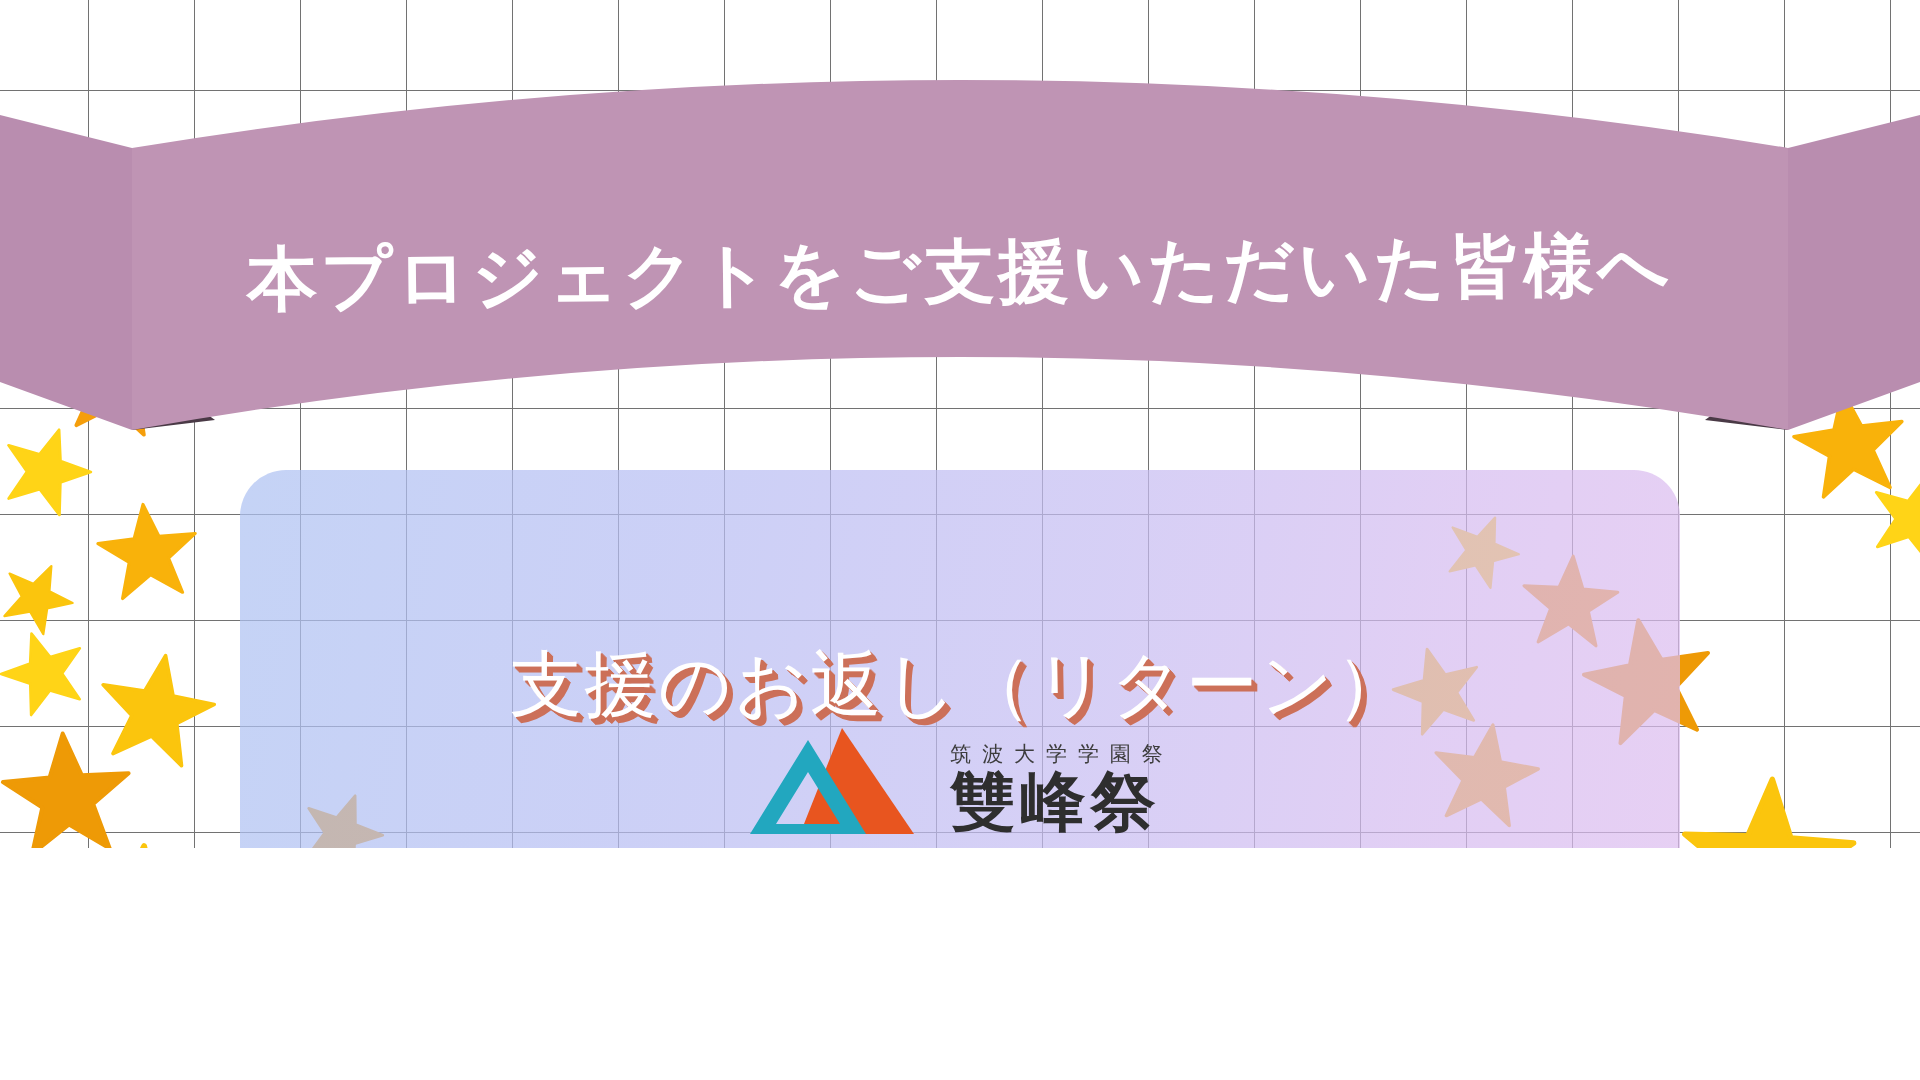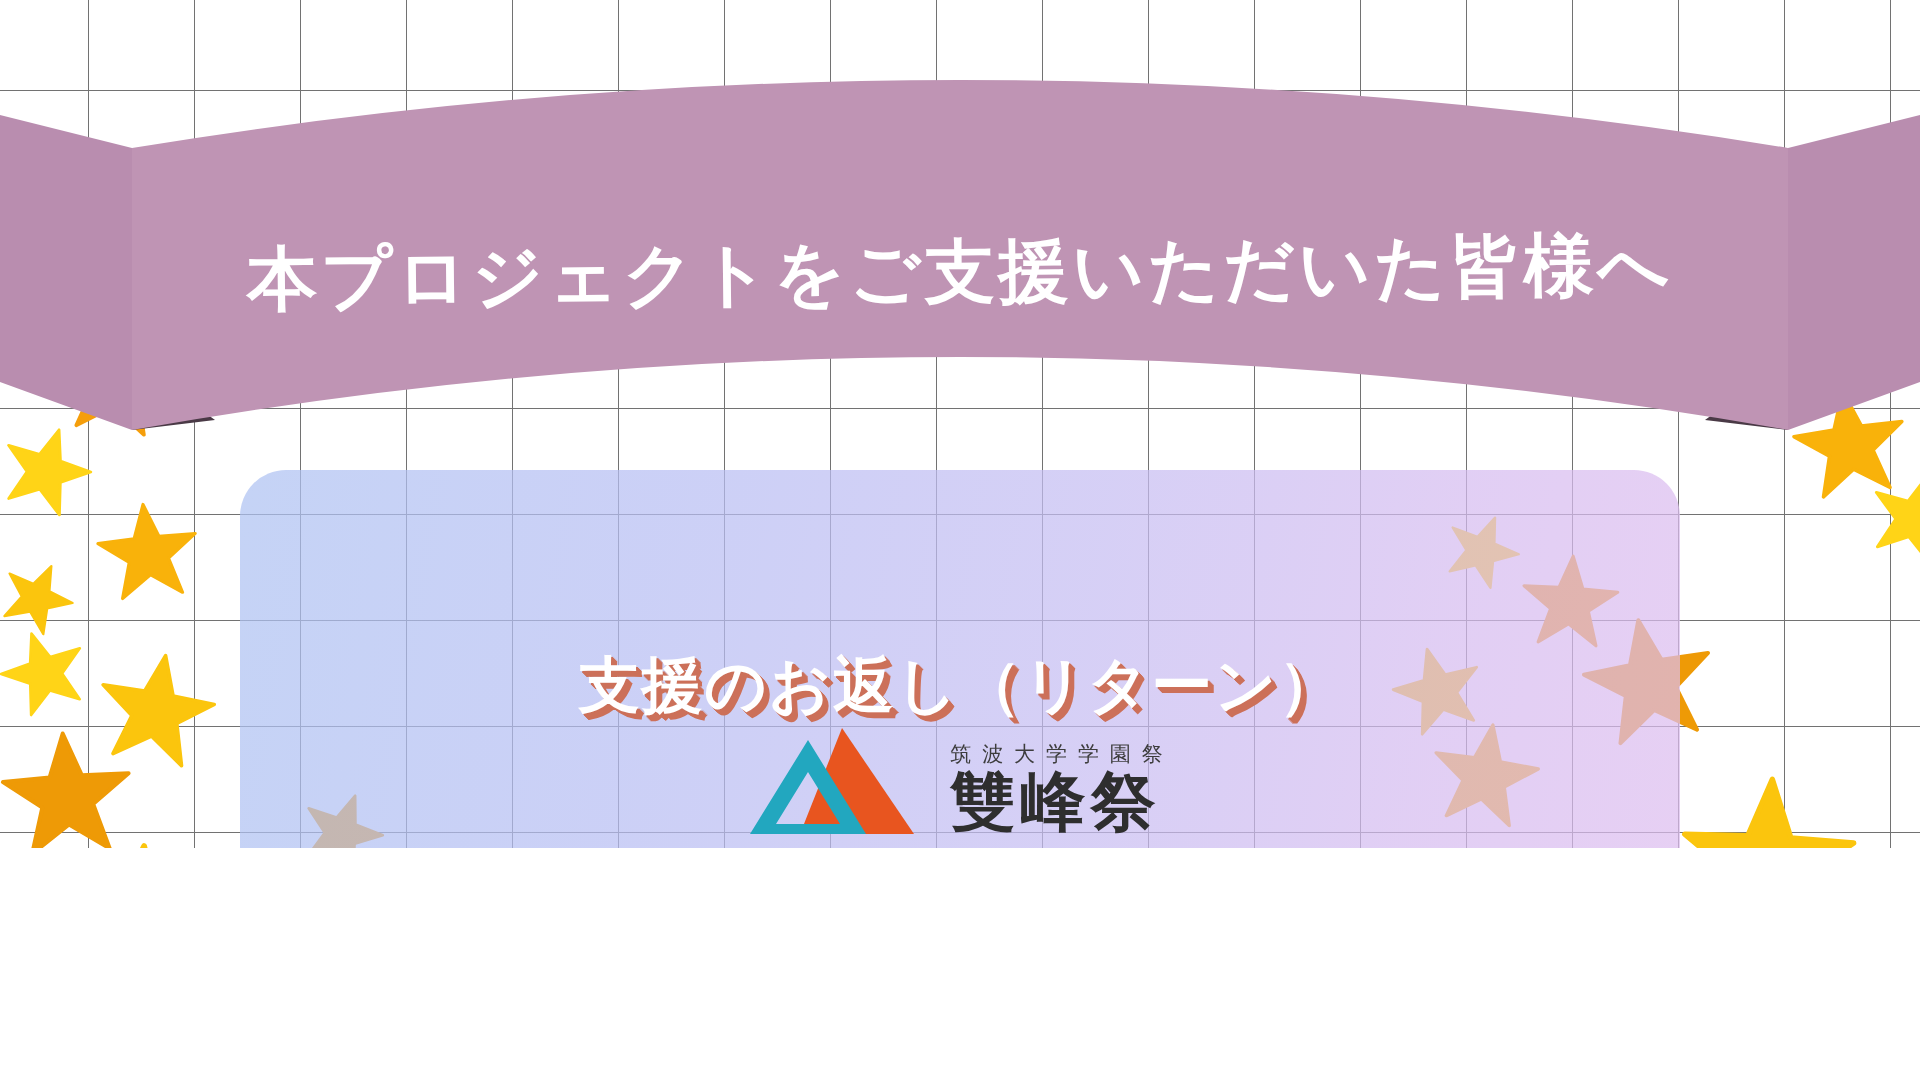--- a/index.html
+++ b/index.html
@@ -38,22 +38,22 @@
 
   
   .headline{
     position:absolute;left:240px;top:470px;width:1440px;height:430px;
     display:flex;flex-direction:column;align-items:center;justify-content:center;
     gap:18px;
     pointer-events:none;
   }
   .hl-line{
     font-family:"DejaVu Sans","Liberation Sans",sans-serif;
-    font-weight:700;
-    font-size:61px;
+    font-weight:400;
+    font-size:72px;
     line-height:1.08;
     color:#ffffff;
     letter-spacing:.03em;
     white-space:nowrap;
     text-shadow:
        6px 6px 0 #cc7059,
        5px 5px 0 #cc7059,
        4px 4px 0 #cc7059,
        3px 3px 0 #cc7059,
        2px 2px 0 #cc7059;

